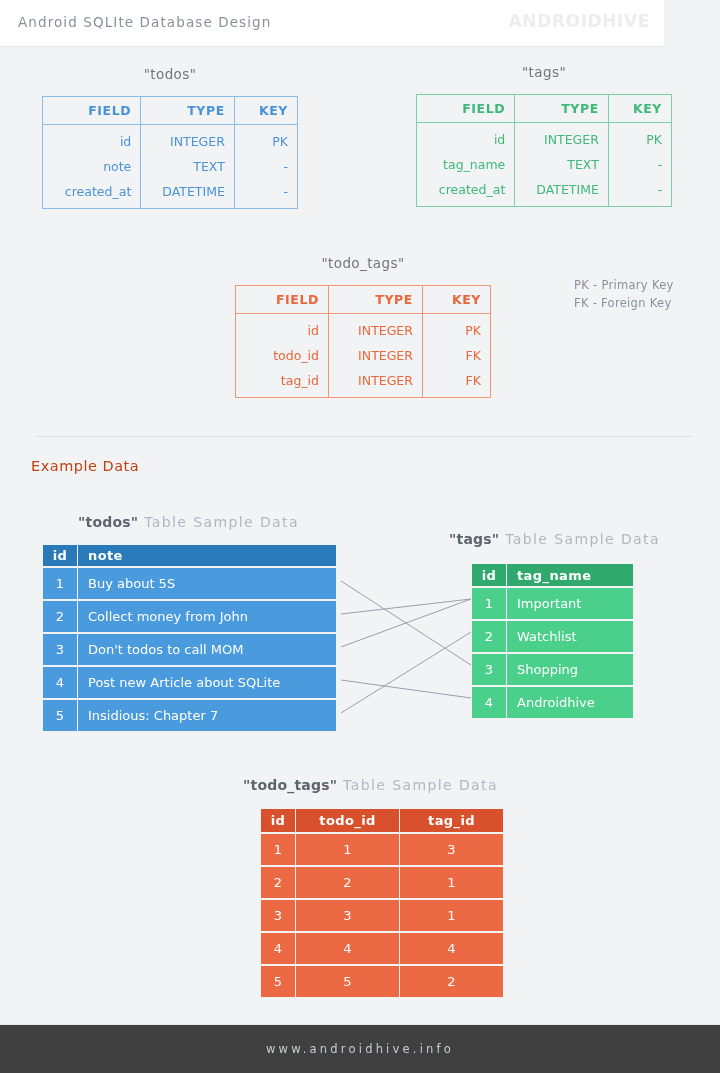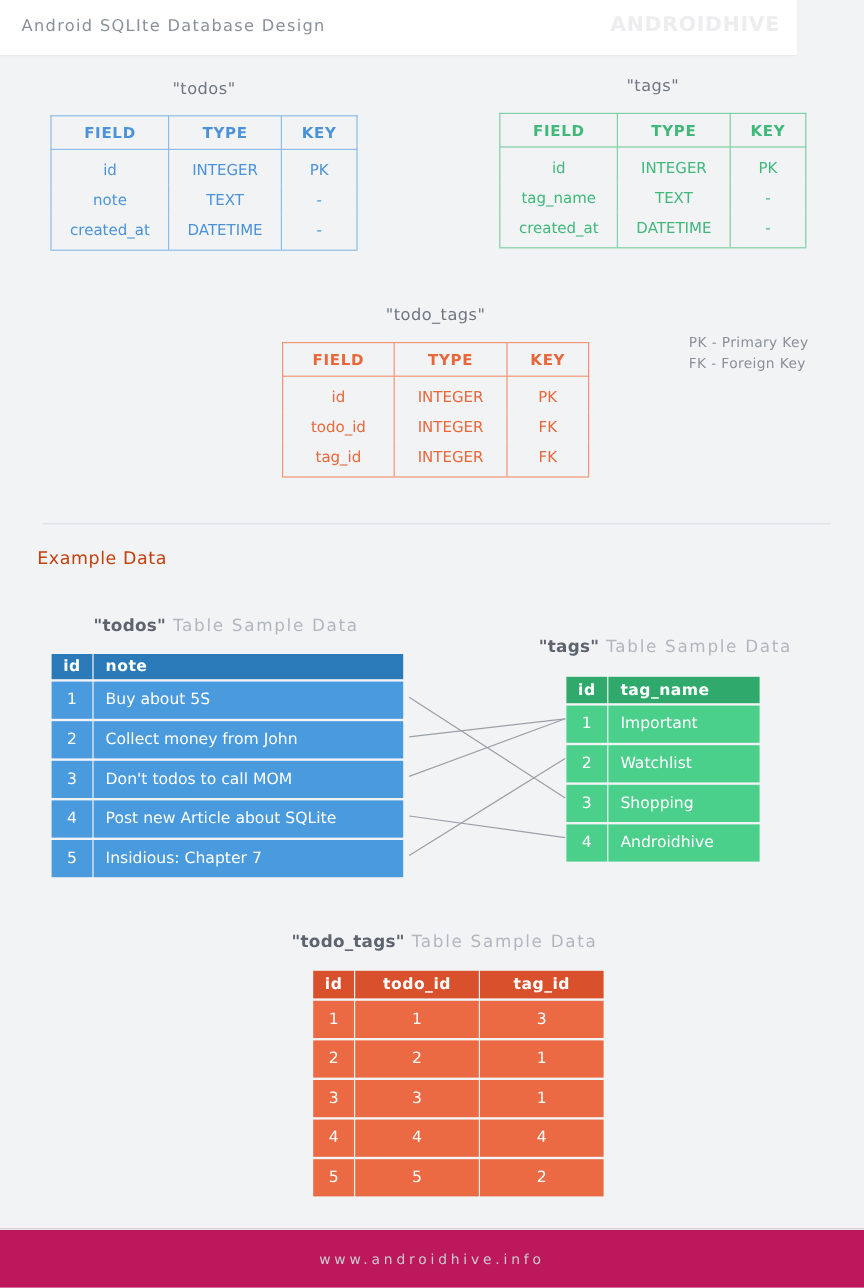--- a/index.html
+++ b/index.html
@@ -39,21 +39,21 @@
     letter-spacing: 0.6px;
     color: #ededef;
     font-weight: bold;
   }
 
   
   .footbar {
     position: absolute;
     left: 0; bottom: 0;
     width: 720px; height: 48px;
-    background: #be185d;
+    background: #404040;
     border-top: 1px solid #e4e6ea;
   }
   .footbar-text {
     position: absolute;
     left: 0; top: 17px;
     width: 720px;
     text-align: center;
     font-size: 11.5px;
     letter-spacing: 3.2px;
     color: #c8ccd2;
@@ -69,21 +69,21 @@
   }
   .schema {
     position: absolute;
     border-collapse: collapse;
     background: transparent;
     font-size: 12.5px;
   }
   .schema td, .schema th {
     border: 1px solid;
     padding: 5px 9px;
-    text-align: center;
+    text-align: right;
     font-weight: normal;
     vertical-align: middle;
   }
   .schema th {
     font-weight: bold;
     letter-spacing: 0.6px;
     padding: 6px 9px;
   }
   .schema tbody td { border-top: none; border-bottom: none; }
   .schema tbody tr:first-child td { padding-top: 9px; }

